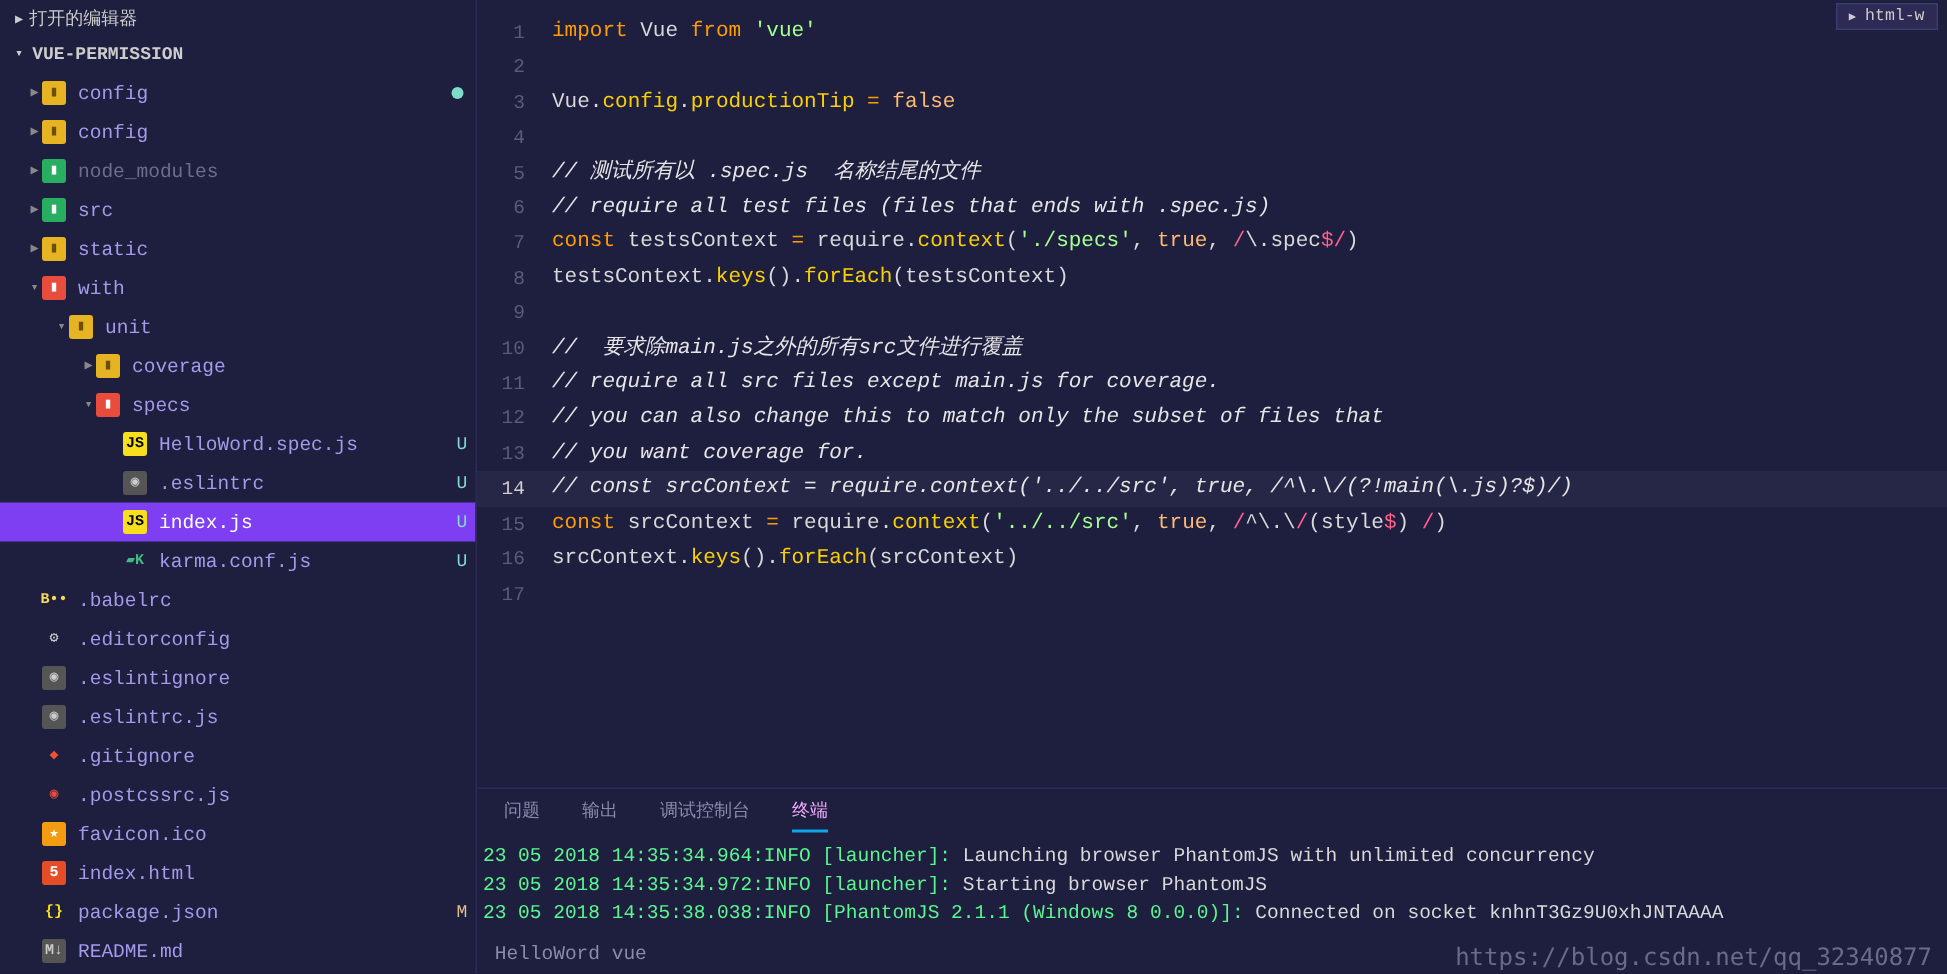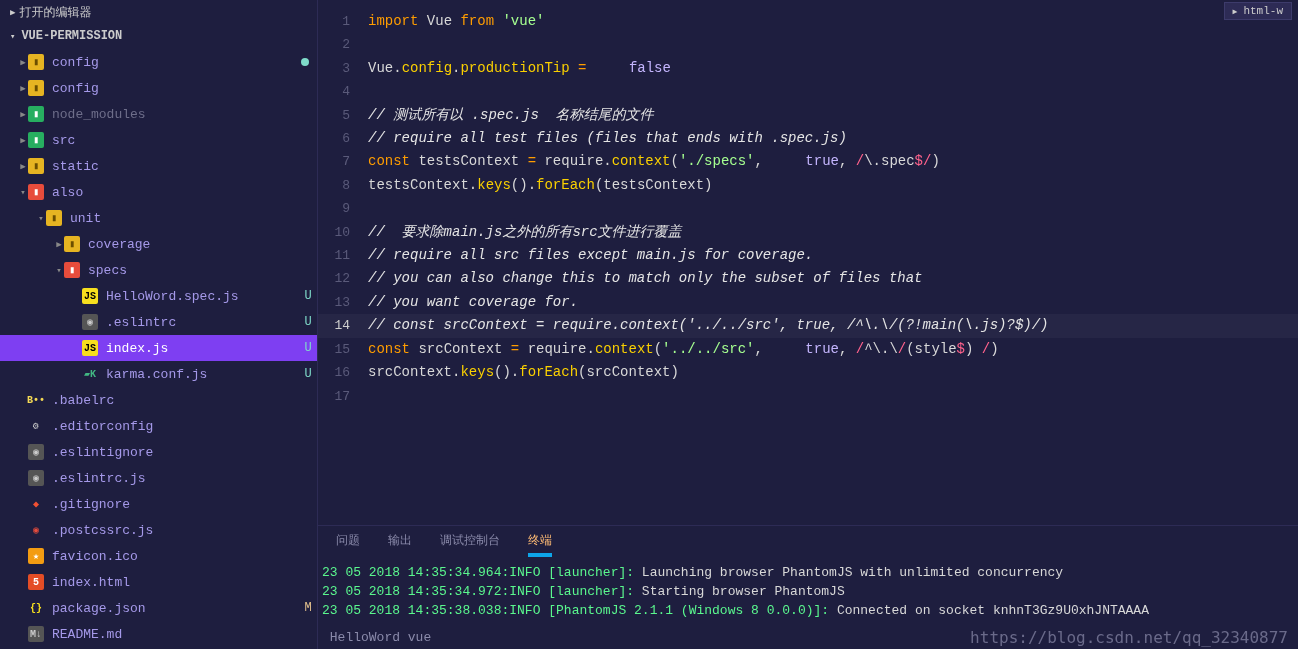--- a/index.html
+++ b/index.html
@@ -104,21 +104,21 @@
   left: 0; right: 0;
   height: 23.4px;
   background: rgba(255,255,255,0.04);
   top: calc(10px + 13 * 23.4px);
   pointer-events: none;
 }
 .tk-kw { color: #ff9d00; }
 .tk-fn { color: #fad000; }
 .tk-id { color: #d8d8d8; }
 .tk-str { color: #a5ff90; }
-.tk-bool { color: #c4b5fd; margin-left: 34px; }
+.tk-bool { color: #fdba74; }
 .tk-cm { color: #e5e5e5; font-style: italic; }
 .tk-op { color: #ff9d00; }
 .tk-pn { color: #d8d8d8; }
 .tk-re { color: #ff628c; }
 .tk-prop { color: #fad000; }
 .tab-indicator {
   position: absolute;
   top: 2px; right: 6px;
   display: flex;
   align-items: center;
@@ -137,21 +137,21 @@
   flex-direction: column;
 }
 .term-tabs {
   display: flex;
   padding: 6px 18px 2px 18px;
   gap: 28px;
   font-size: 12px;
   color: #8a8aaa;
 }
 .term-tabs .tab { cursor: pointer; padding-bottom: 4px; }
-.term-tabs .tab.active { color: #fdba74; border-bottom: 4px solid #0ea5e9; }
+.term-tabs .tab.active { color: #f0abfc; border-bottom: 2px solid #0ea5e9; }
 .term-body {
   flex: 1;
   padding: 4px 0 0 4px;
   font-size: 13px;
   line-height: 19px;
   white-space: pre;
   overflow: hidden;
   position: relative;
 }
 .term-green { color: #5af78e; }
@@ -204,21 +204,21 @@
       </div>
       <div class="tree-row pad-1">
         <span class="tri">▶</span>
         <span class="icon icon-folder">▮</span>
         <span class="label">static</span>
         <span class="status"></span>
       </div>
       <div class="tree-row pad-1">
         <span class="tri">▾</span>
         <span class="icon icon-folder-red">▮</span>
-        <span class="label">also</span>
+        <span class="label">with</span>
         <span class="status"></span>
       </div>
       <div class="tree-row pad-2">
         <span class="tri">▾</span>
         <span class="icon icon-folder">▮</span>
         <span class="label">unit</span>
         <span class="status"></span>
       </div>
       <div class="tree-row pad-3">
         <span class="tri">▶</span>

